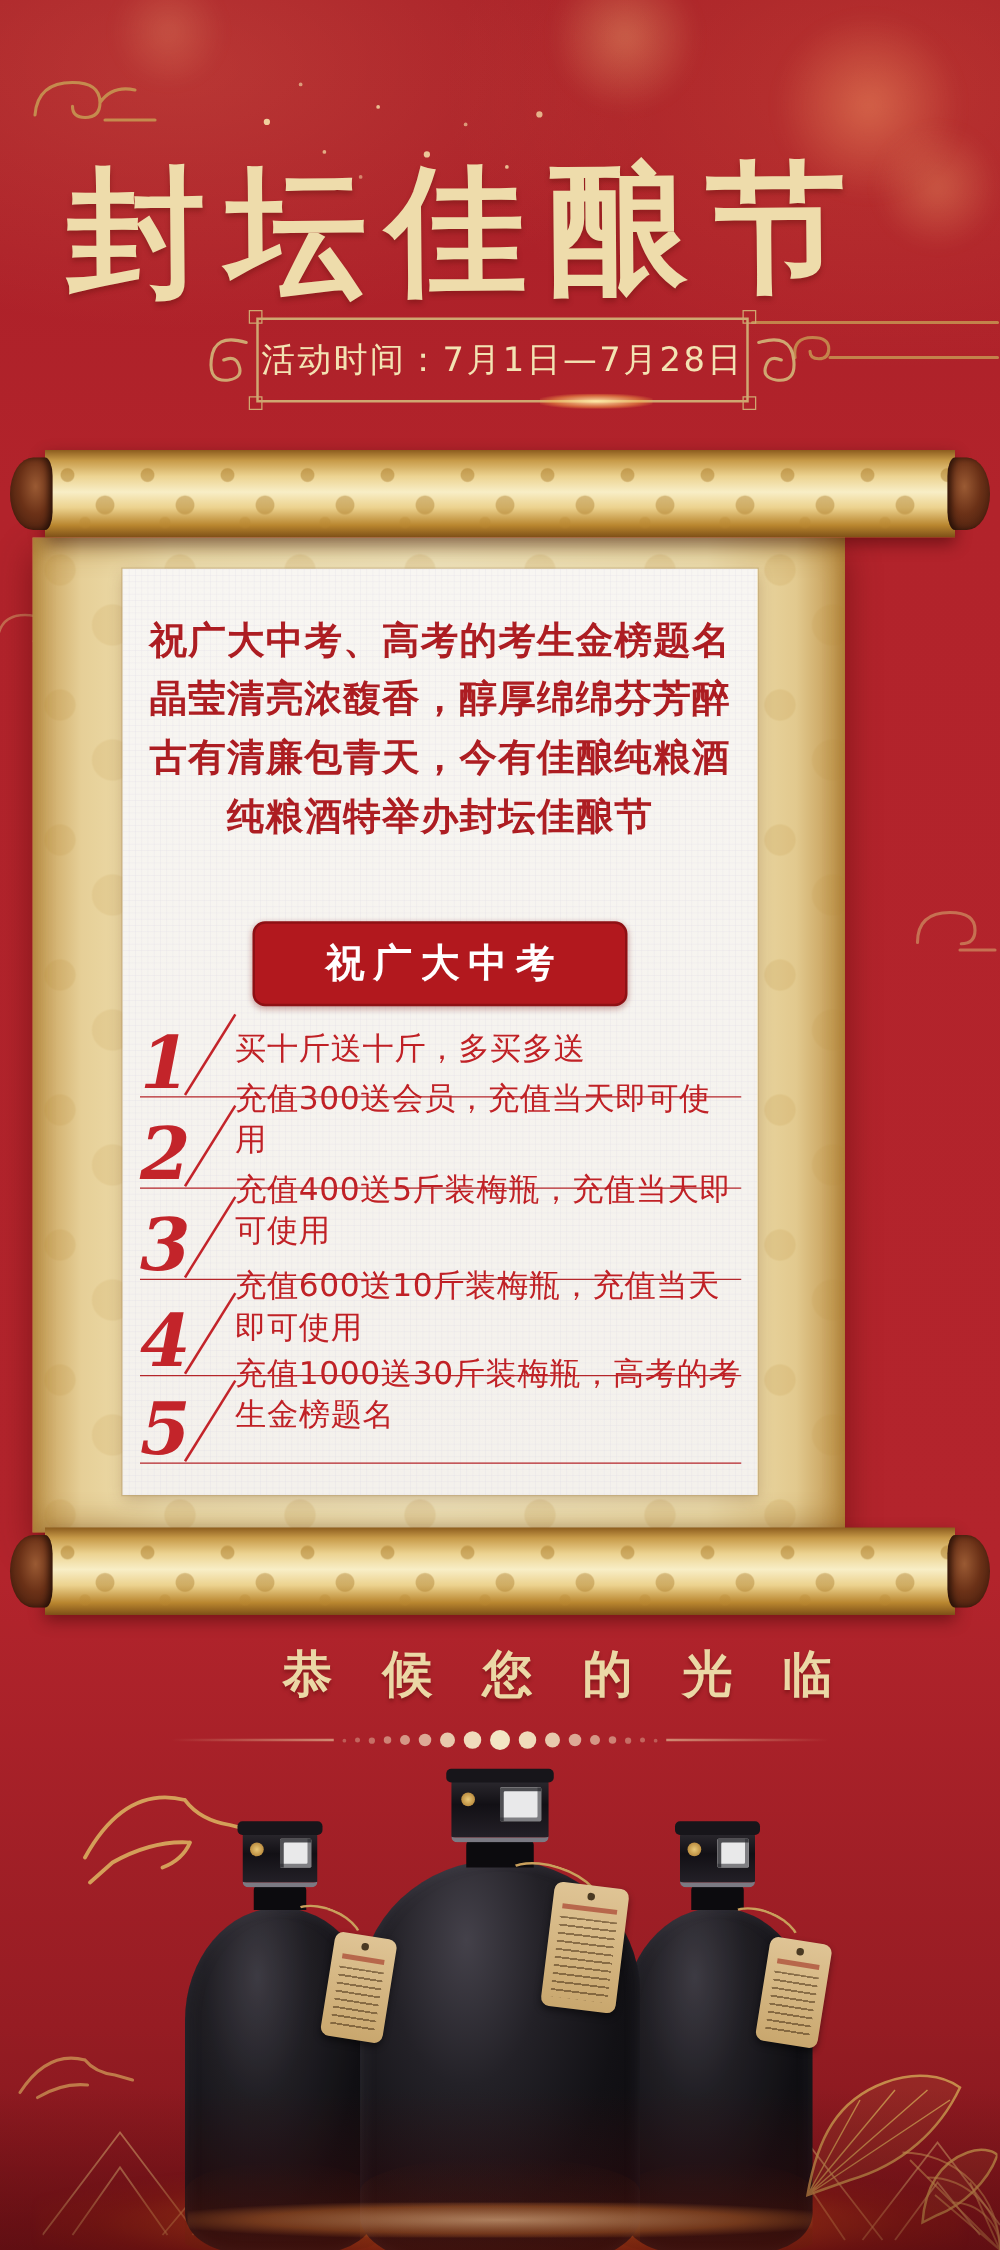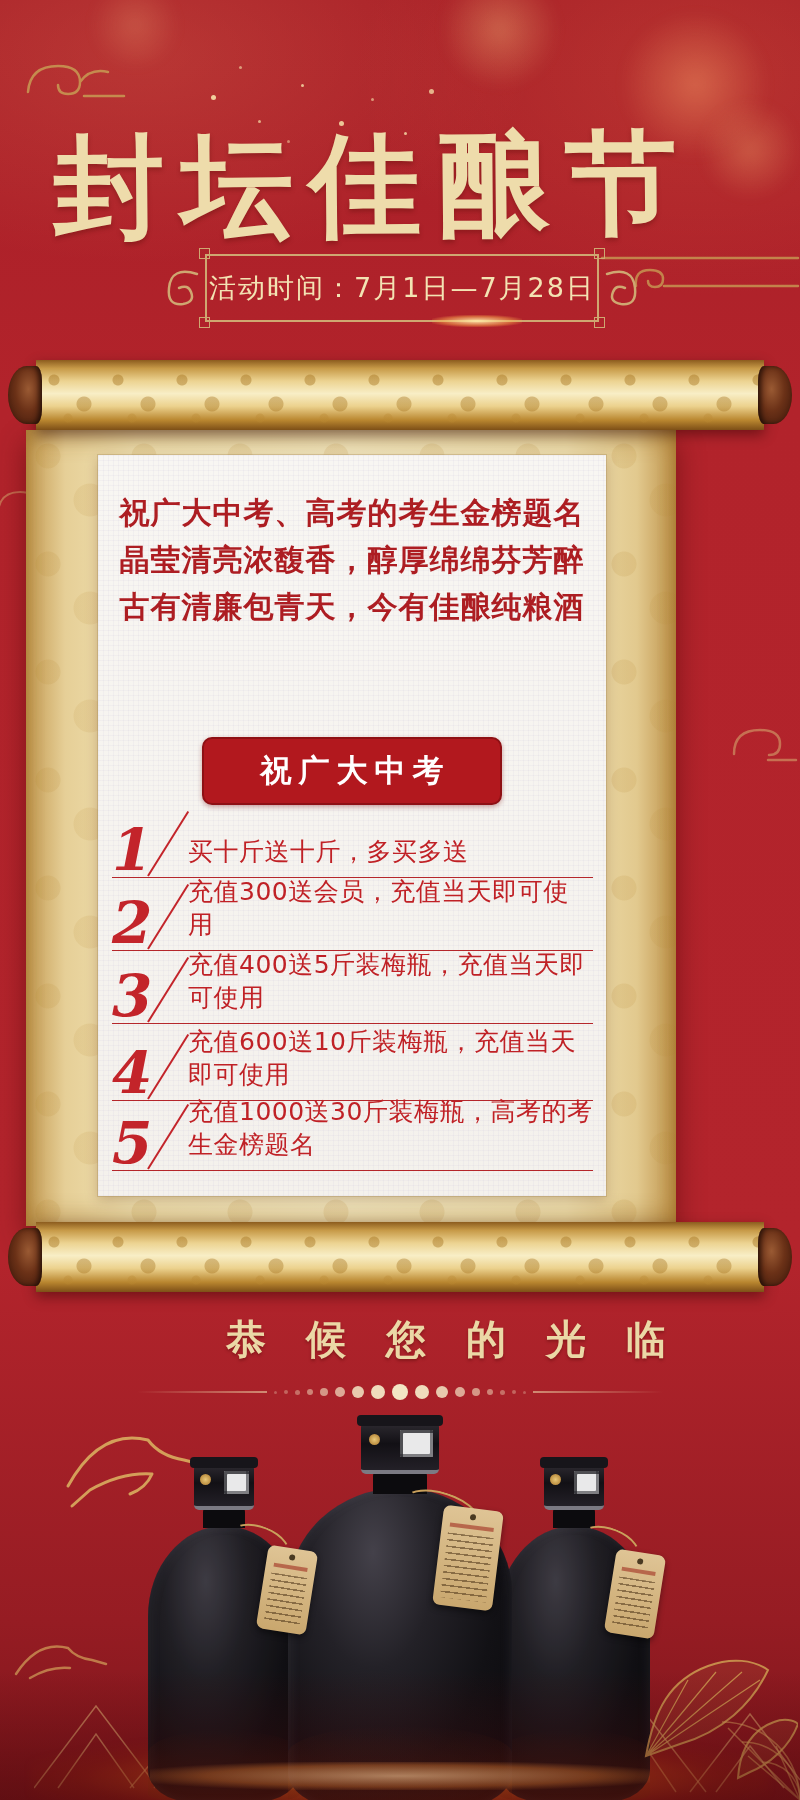--- a/index.html
+++ b/index.html
@@ -82,21 +82,21 @@
     color:#ffffff;font-size:31px;font-weight:600;letter-spacing:7px;text-indent:7px;
     display:flex;align-items:center;justify-content:center;
     box-shadow:0 2px 5px rgba(120,10,10,.35);}
   .offer-row{position:absolute;left:14px;right:13px;height:70px;
     border-bottom:1.5px solid #b5262b;}
   .or1{top:352px}.or2{top:425px}.or3{top:498px}.or4{top:575px}.or5{top:645px}
   .offer-num{position:absolute;left:0;bottom:-2px;font-family:"DejaVu Serif",serif;
     font-style:italic;font-weight:800;font-size:58px;line-height:1;color:#c3242a;}
   .offer-slash{position:absolute;left:36px;bottom:0;width:76px;height:2px;background:#c3242a;
     transform-origin:0 50%;transform:rotate(-58deg);}
-  .offer-text{position:absolute;left:76px;bottom:9px;font-size:25px;color:#c02126;letter-spacing:.5px;}
+  .offer-text{position:absolute;left:76px;bottom:22px;font-size:25px;color:#c02126;letter-spacing:.5px;}
   
   .footer-text{position:absolute;left:0;top:1312px;width:800px;margin:0;text-align:center;
     font-family:"DejaVu Serif",serif;font-weight:700;font-size:40px;color:#ebd8a6;
     letter-spacing:40px;text-indent:40px;text-shadow:0 2px 3px rgba(80,10,8,.4);padding-left:46px;}
   .dots{position:absolute;left:0;top:1384px;width:800px;display:flex;align-items:center;
     justify-content:center;gap:7px;}
   .dline{width:130px;height:2px;}
   .dl-l{background:linear-gradient(90deg,transparent,rgba(235,210,165,.6));}
   .dl-r{background:linear-gradient(90deg,rgba(235,210,165,.6),transparent);}
   .dot{border-radius:50%;background:#f3e6c4;display:block;}
@@ -198,20 +198,21 @@
     <div class="roller-bar"></div>
     <div class="roller-knob knob-l"></div>
     <div class="roller-knob knob-r"></div>
   </div>
 
   <div class="paper">
     <div class="poem">
       <div>祝广大中考、高考的考生金榜题名</div>
       <div>晶莹清亮浓馥香，醇厚绵绵芬芳醉</div>
       <div>古有清廉包青天，今有佳酿纯粮酒</div>
+      <div>纯粮酒特举办封坛佳酿节</div>
     </div>
 
     <div class="content-btn">祝广大中考</div>
 
     <div class="offer-row or1">
       <span class="offer-num">1</span>
       <span class="offer-slash"></span>
       <span class="offer-text">买十斤送十斤，多买多送</span>
     </div>
     <div class="offer-row or2">

